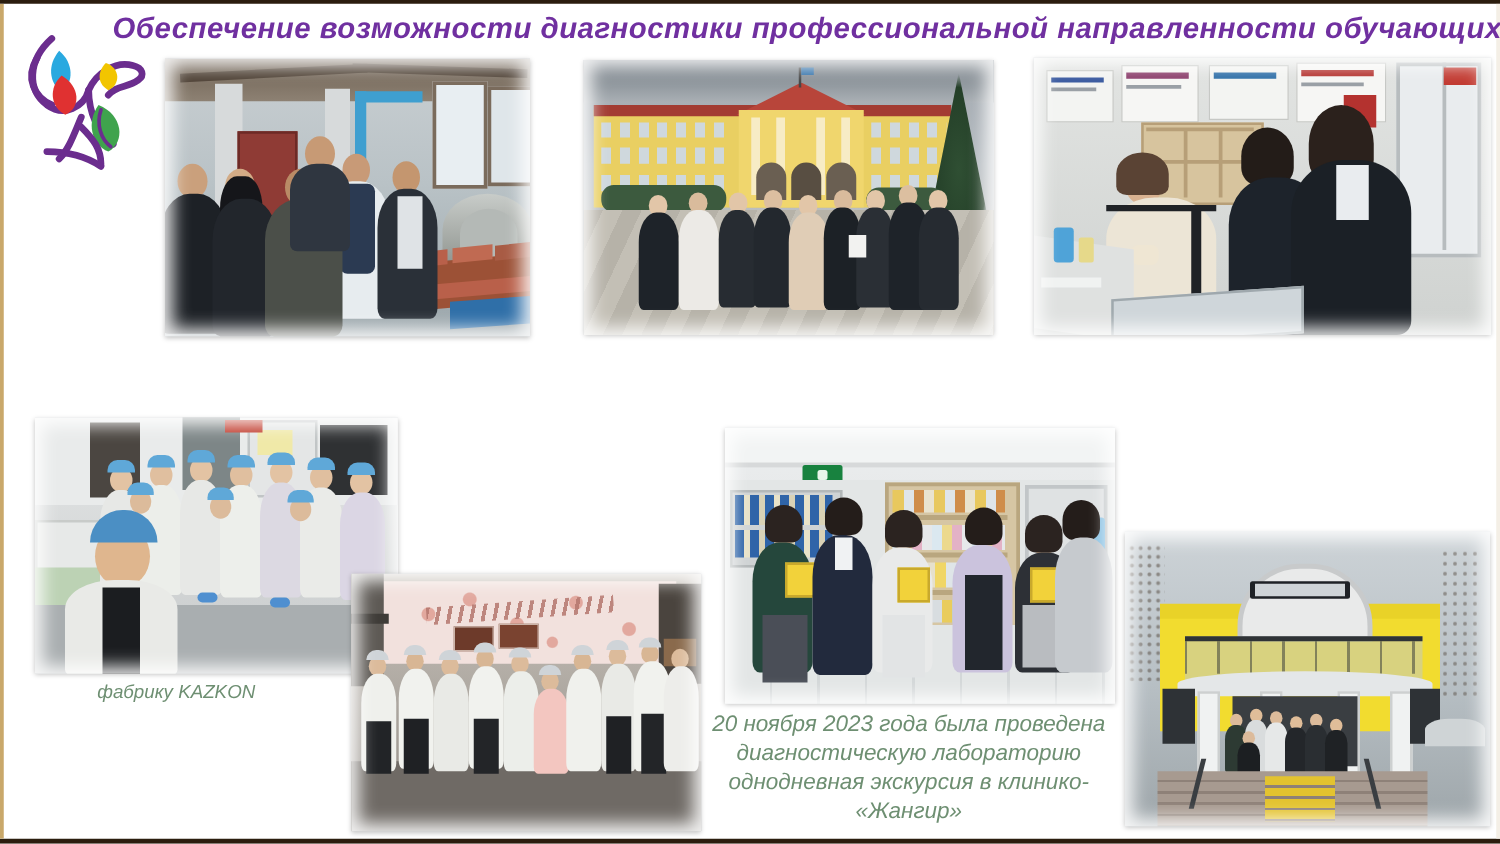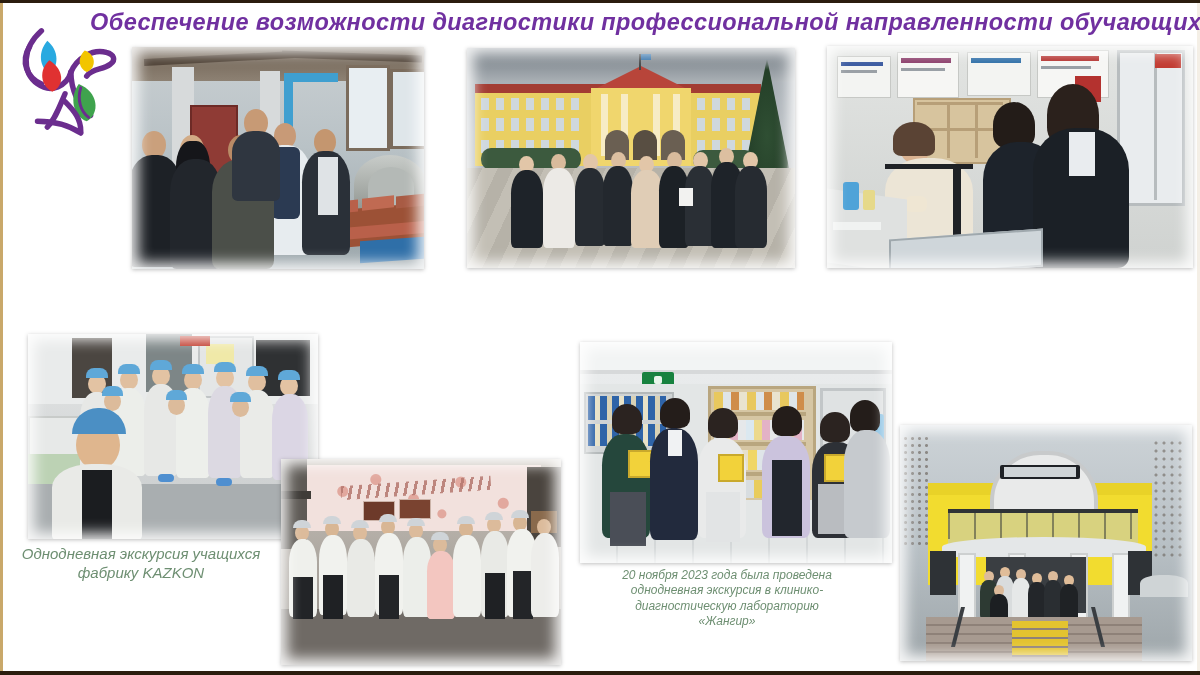--- a/index.html
+++ b/index.html
@@ -107,21 +107,21 @@
   #cap-kazkon {
     left: 0px;
     top: 541px;
     width: 282px;
     font-size: 15px;
   }
   #cap-olymp {
     left: 562px;
     top: 565px;
     width: 330px;
-    font-size: 12px;
+    font-size: 18px;
   }
 </style>
 </head>
 <body>
 
 <div id="slide">
 
   <div class="edge-strip left"></div>
   <div class="edge-strip right"></div>
 
@@ -571,24 +571,23 @@
       <div class="sc" style="left:56px;top:182px;width:4px;height:40px;background:#3a3e42;transform:skewX(-14deg);"></div>
       <div class="sc" style="left:196px;top:182px;width:4px;height:40px;background:#3a3e42;transform:skewX(14deg);"></div>
 
       <div class="sc" style="right:4px;top:150px;width:48px;height:22px;background:#cfd4d6;border-radius:40% 40% 0 0;"></div>
     </div>
     <div class="feather"></div>
   </div>
 
 
   <div class="caption cap-green" id="cap-kazkon">
-    <div>Однодневная экскурсия учащихся</div>
     <div>фабрику KAZKON</div>
   </div>
 
   <div class="caption cap-green" id="cap-olymp">
     <div>20 ноября 2023 года была проведена</div>
+    <div>диагностическую лабораторию</div>
     <div>однодневная экскурсия в клинико-</div>
-    <div>диагностическую лабораторию</div>
     <div>«Жангир»</div>
   </div>
 
 </div>
 
 </body></html>

